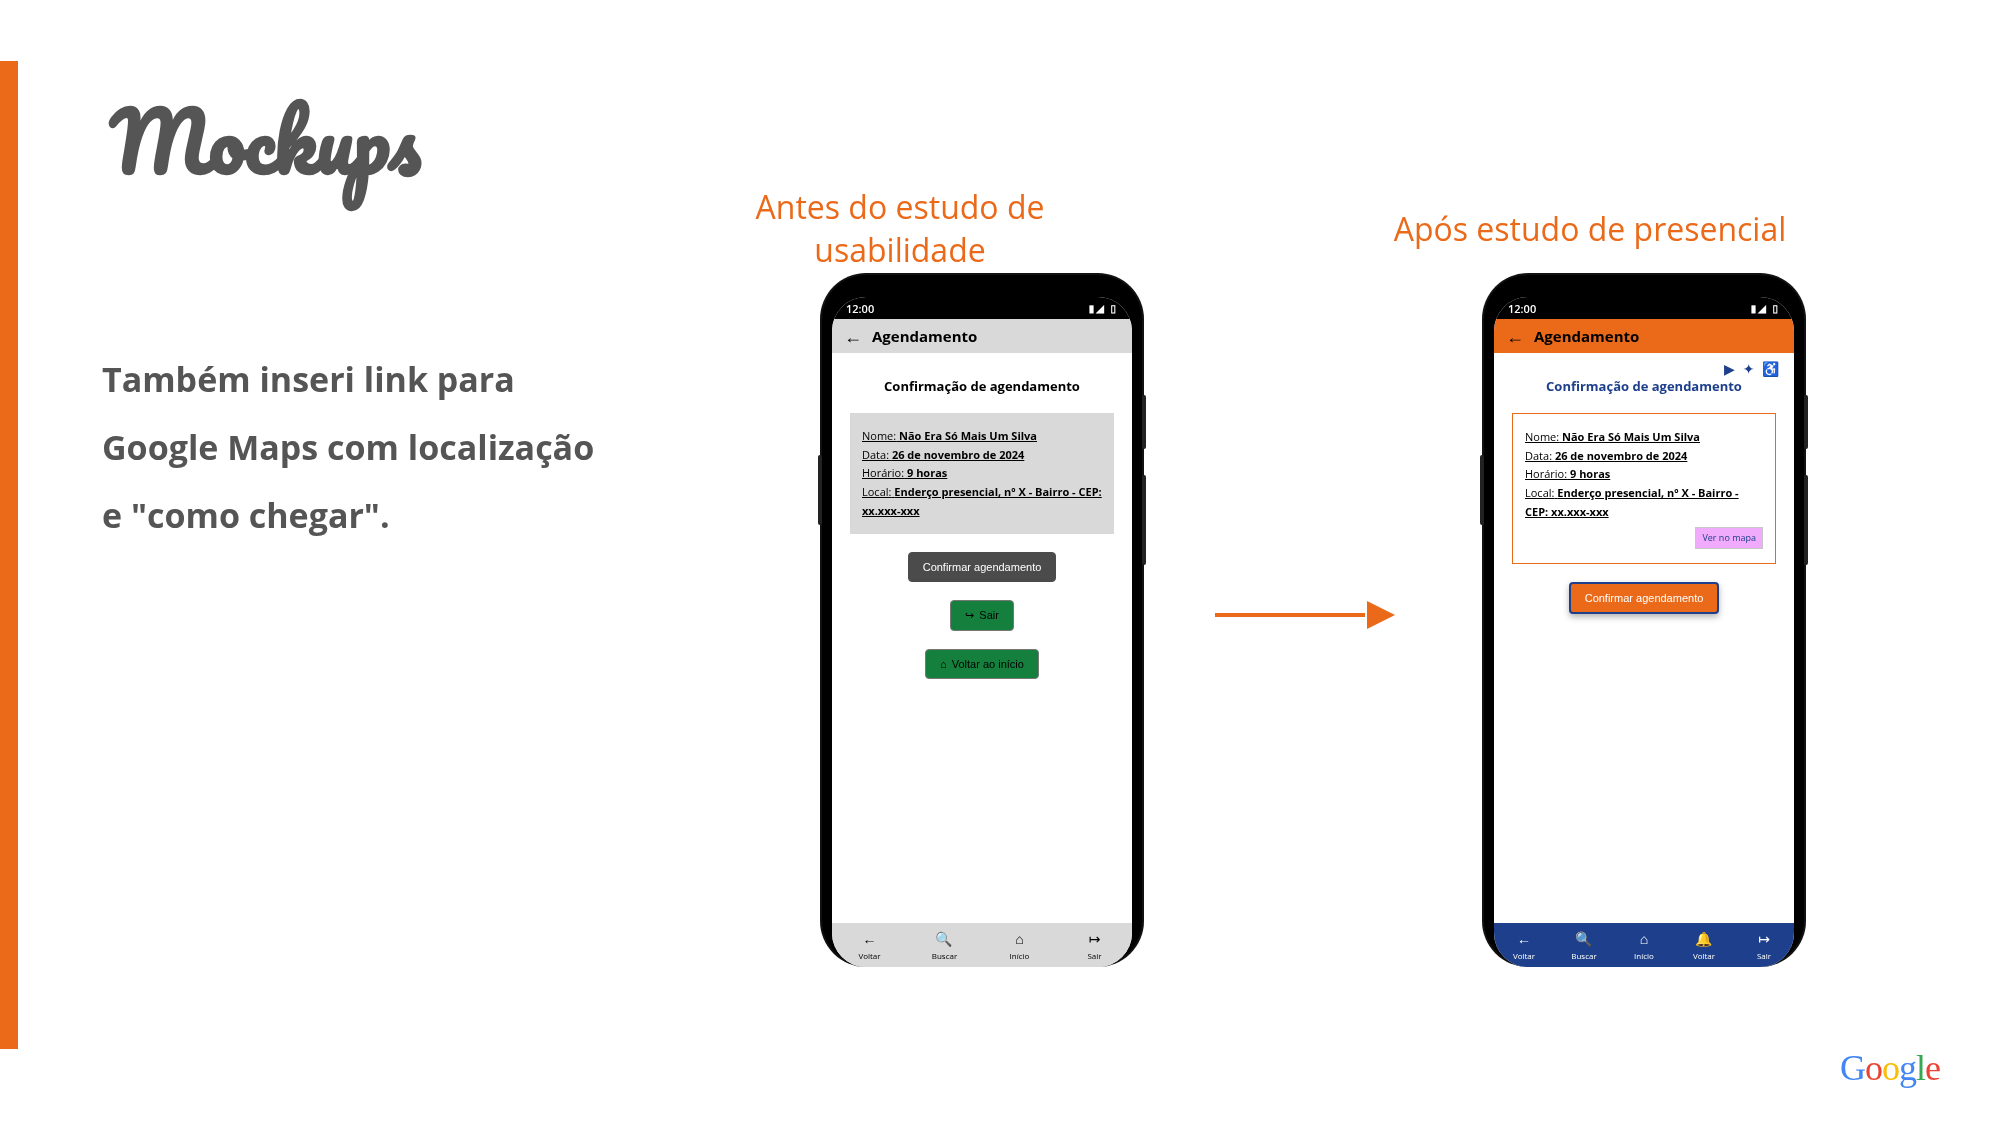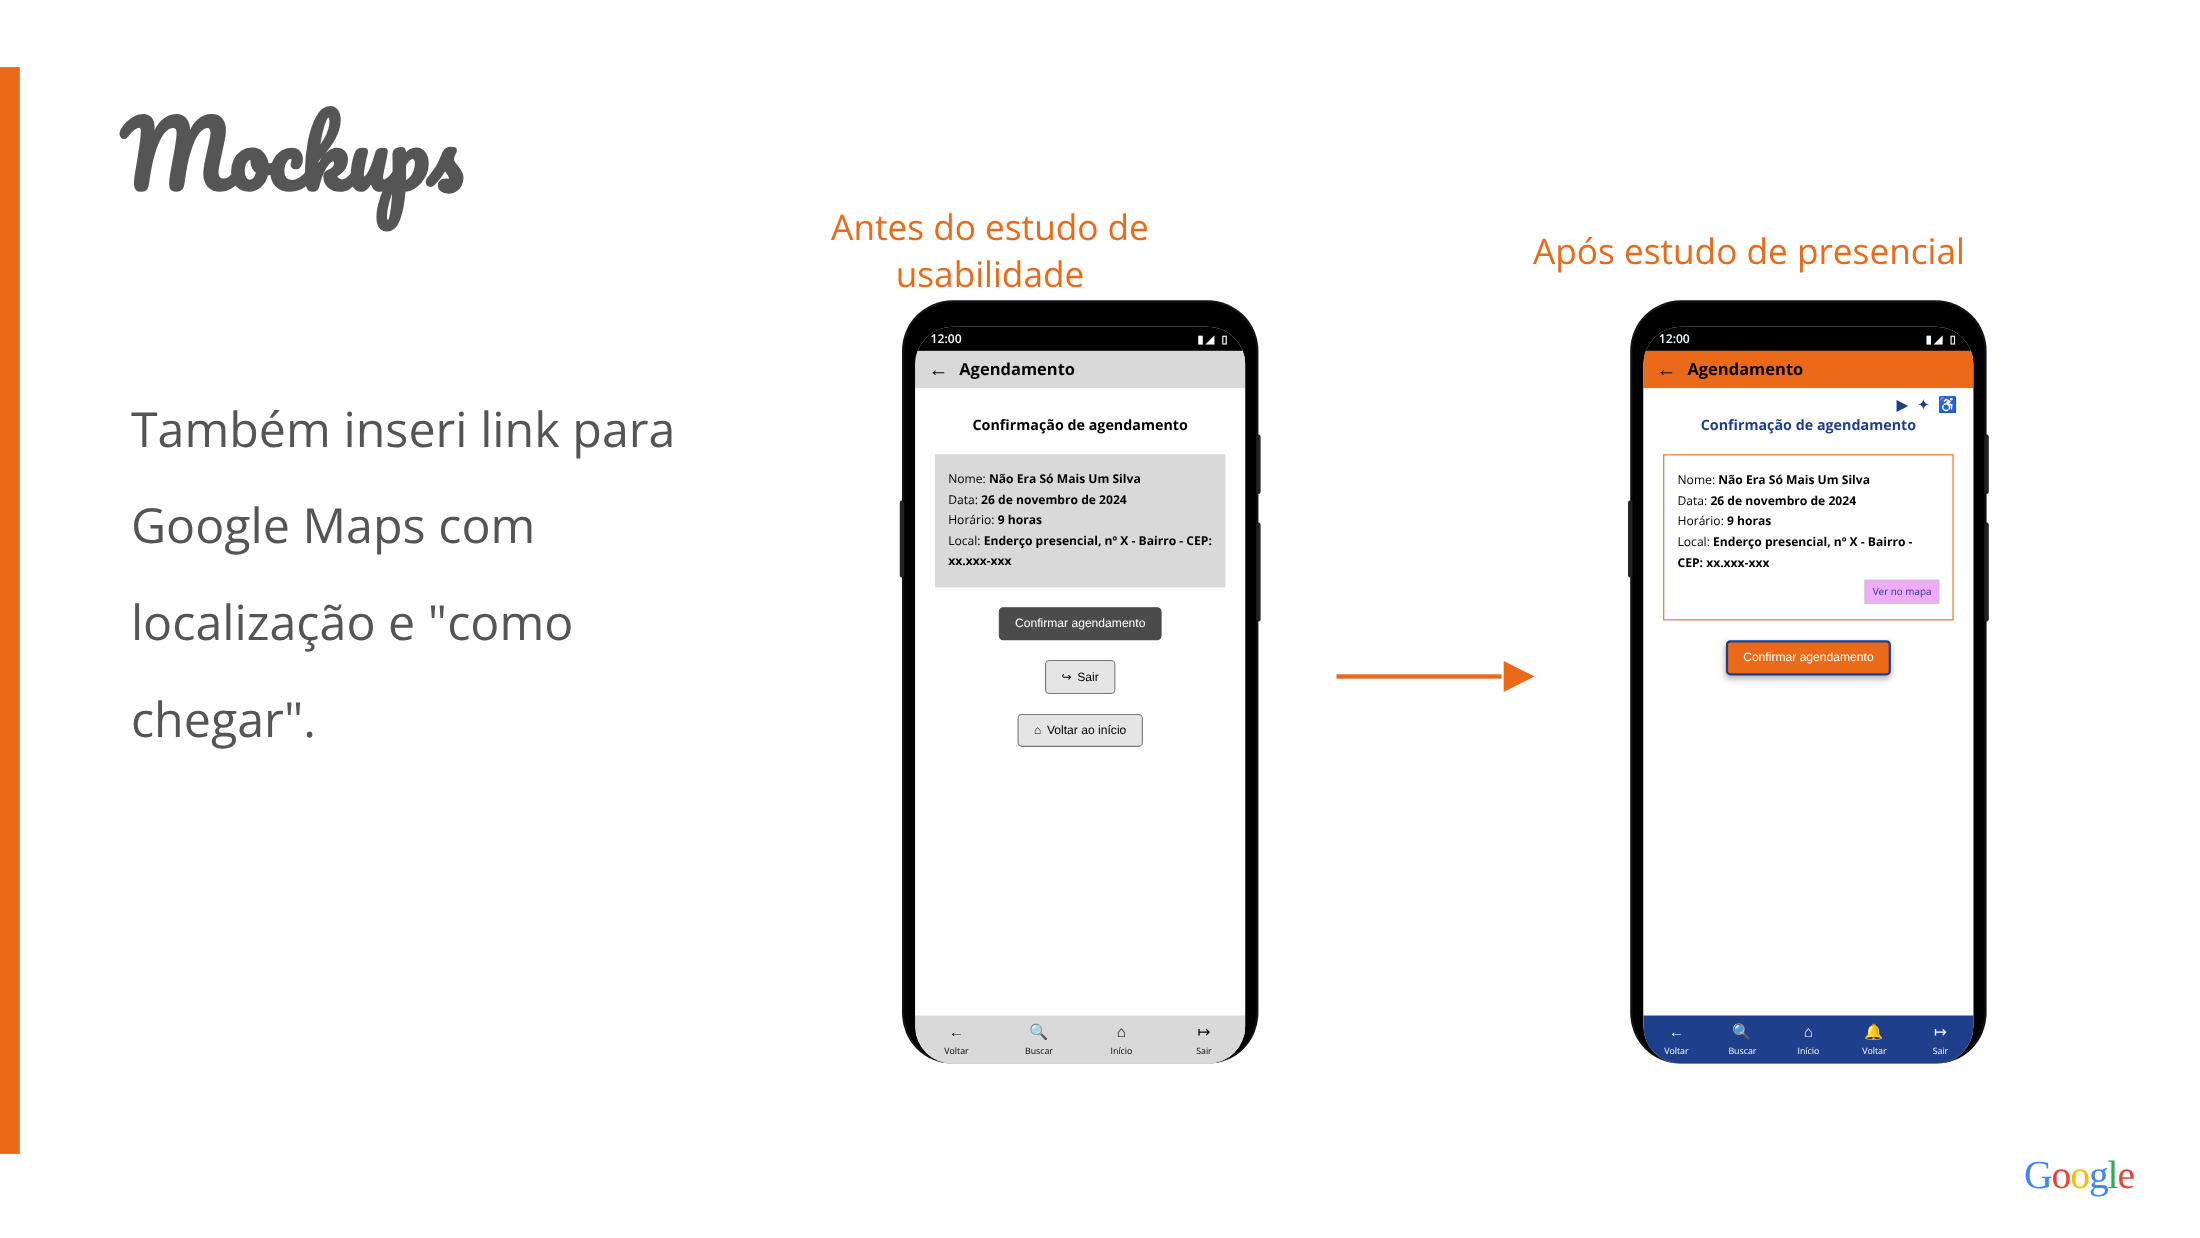--- a/index.html
+++ b/index.html
@@ -20,26 +20,26 @@
   .title {
     position: absolute;
     left: 110px; top: 70px;
     font-family: "Brush Script MT", "Pacifico", cursive;
     font-size: 80px;
     color: #555;
     font-weight: 700;
   }
   .body-text {
     position: absolute;
-    left: 119px; top: 345px;
+    left: 102px; top: 345px;
     width: 520px;
-    font-size: 44px;
+    font-size: 34px;
     line-height: 2;
     color: #555;
-    font-weight: 400;
+    font-weight: 700;
   }
   .caption {
     position: absolute;
     font-size: 32px;
     color: #ea6a1a;
     text-align: center;
     width: 400px;
   }
   .caption.left  { left: 700px;  top: 185px; }
   .caption.right { left: 1390px; top: 207px; }
@@ -84,21 +84,21 @@
   .appbar.grey { background:#d9d9d9; color:#000; }
   .appbar.orange { background:#ea6a1a; color:#000; }
   .appbar .back{ font-size:18px; line-height:1; }
 
   .content { flex:1; background:#fff; padding:10px 18px; position:relative;}
   .section-title { text-align:center; font-weight:700; font-size:13px; margin:14px 0 18px;}
   .section-title.blue { color:#1d3f8c; }
   .info-card {
     background:#d9d9d9;
     padding:14px 12px;
-    font-size:11px; line-height:1.7;
+    font-size:11px; line-height:1.7;text-decoration:underline;
   }
   .info-card.outlined {
     background:#fff; border:1px solid #ea6a1a;
   }
   .info-card .lbl{font-weight:400;}
   .info-card .val{font-weight:700;}
   .map-link {
     display:inline-block; float:right;
     font-size:9px; color:#1d3f8c;
     border:1px solid #c7c7c7; background:#f0abfc;
@@ -108,21 +108,21 @@
     position:absolute; right:14px; top:6px;
     display:flex; gap:8px; font-size:14px; color:#1d3f8c;
   }
 
   .btn {
     display:block; margin:18px auto 0;
     padding:8px 14px; font-size:11px; border-radius:4px;
     border:1px solid #777; text-align:right;
   }
   .btn.dark{ background:#4b4b4b; color:#fff; border-color:#4b4b4b;}
-  .btn.light{ background:#e5e5e5;}
+  .btn.light{ background:#15803d;}
   .btn.orange{
     background:#ea6a1a; color:#fff; border:2px solid #1d3f8c;
     box-shadow:0 3px 6px rgba(0,0,0,.3);
   }
   .btn .ico{margin-right:5px;}
 
   .bottomnav {
     height:44px; display:flex;
   }
   .bottomnav.grey{ background:#d9d9d9; color:#000;}

